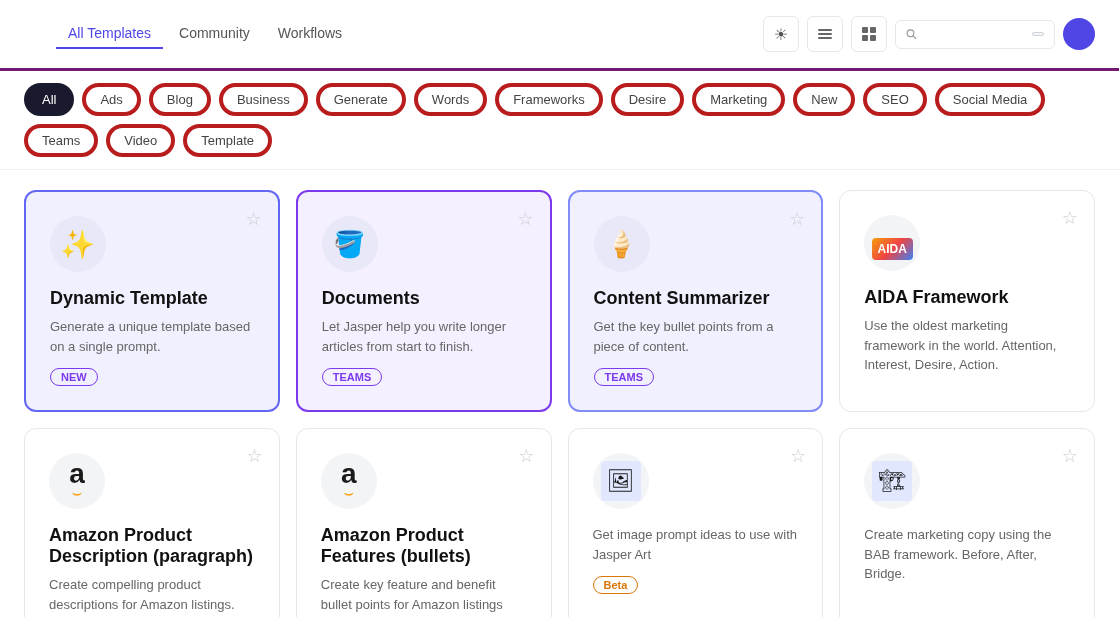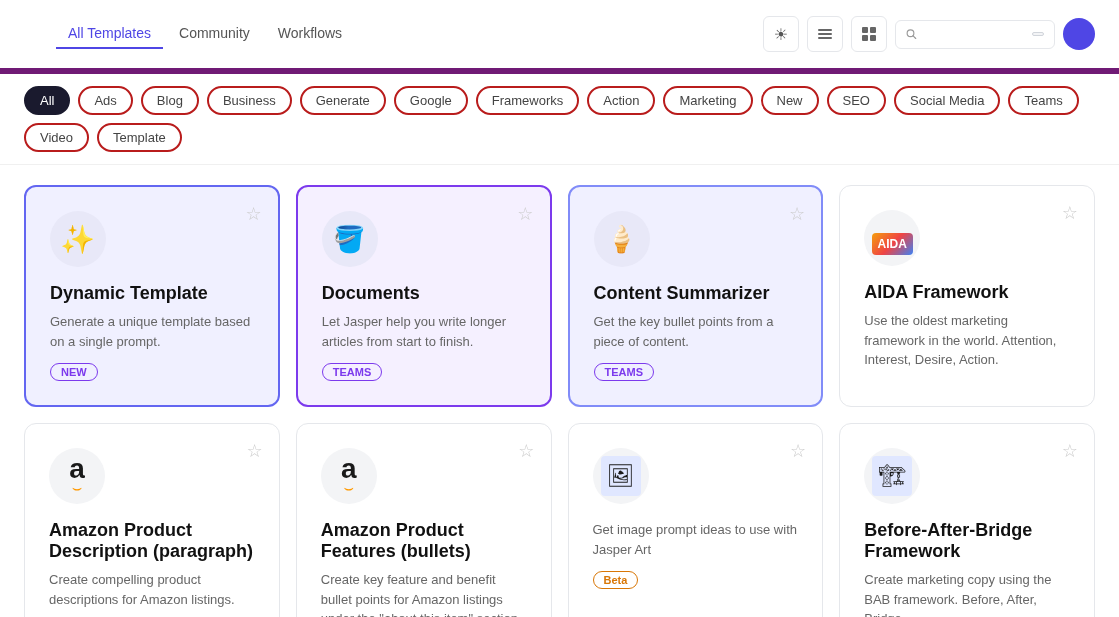--- a/index.html
+++ b/index.html
@@ -3,21 +3,21 @@
   <meta charset="utf-8">
   <style>
     * { box-sizing: border-box; margin: 0; padding: 0; }
     body { font-family: -apple-system, BlinkMacSystemFont, 'Segoe UI', sans-serif; background: #fff; color: #1a1a1a; font-size: 14px; }
 
     
     .header {
       display: flex;
       align-items: center;
       padding: 16px 24px;
-      border-bottom: 6px solid #701a75;
+      border-bottom: 3px solid #701a75;
       gap: 24px;
     }
     .header-title {
       font-size: 24px;
       font-weight: 700;
       color: #111;
       margin-right: 8px;
     }
     .header-nav {
       display: flex;
@@ -101,21 +101,21 @@
       display: flex;
       align-items: center;
       padding: 12px 24px;
       gap: 8px;
       border-bottom: 1px solid #f0f0f0;
       flex-wrap: wrap;
     }
     .filter-chip {
       padding: 5px 14px;
       border-radius: 20px;
-      border: 2px solid #b91c1c;
+      border: 4px solid #b91c1c;
       cursor: pointer;
       font-size: 13px;
       color: #444;
       background: #fff;
       white-space: nowrap;
     }
     .filter-chip.active {
       background: #1a1a2e;
       color: #fff;
       border-color: #1a1a2e;
@@ -274,23 +274,23 @@
   </div>
 </div>
 
 <div class="filter-bar">
 
 <div class="filter-chip active">All</div>
     <div class="filter-chip">Ads</div>
     <div class="filter-chip">Blog</div>
     <div class="filter-chip">Business</div>
     <div class="filter-chip">Generate</div>
-    <div class="filter-chip">Google</div>
+    <div class="filter-chip">Words</div>
     <div class="filter-chip">Frameworks</div>
-    <div class="filter-chip">Action</div>
+    <div class="filter-chip">Desire</div>
     <div class="filter-chip">Marketing</div>
     <div class="filter-chip">New</div>
     <div class="filter-chip">SEO</div>
     <div class="filter-chip">Social Media</div>
     <div class="filter-chip">Teams</div>
     <div class="filter-chip">Video</div>
     <div class="filter-chip">Template</div>
   </div>
 
 <div class="templates-grid">
@@ -335,16 +335,15 @@
       <div class="card-desc">Create key feature and benefit bullet points for Amazon listings under the "about this item" section.</div>
     </div>
     <div class="card"><button class="star-btn">☆</button><div class="card-icon" style="background: rgb(243, 244, 246);">
         <div class="img-placeholder">🖼</div>
       </div><div class="card-desc">Get image prompt ideas to use with Jasper Art</div><span class="badge badge-beta">Beta</span></div>
     <div class="card">
       <button class="star-btn">☆</button>
       <div class="card-icon" style="background: rgb(243, 244, 246);">
         <div class="img-placeholder">🏗</div>
       </div>
-      <div class="card-title">Before-After-Bridge Framework</div>
       <div class="card-desc">Create marketing copy using the BAB framework. Before, After, Bridge.</div>
     </div>
   </div>
 
 </body></html>

